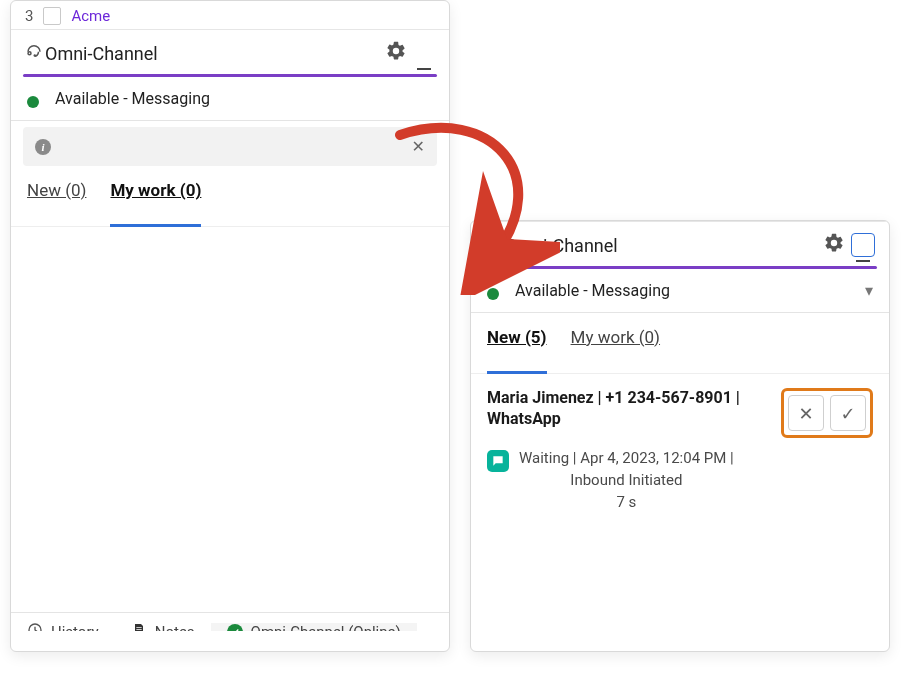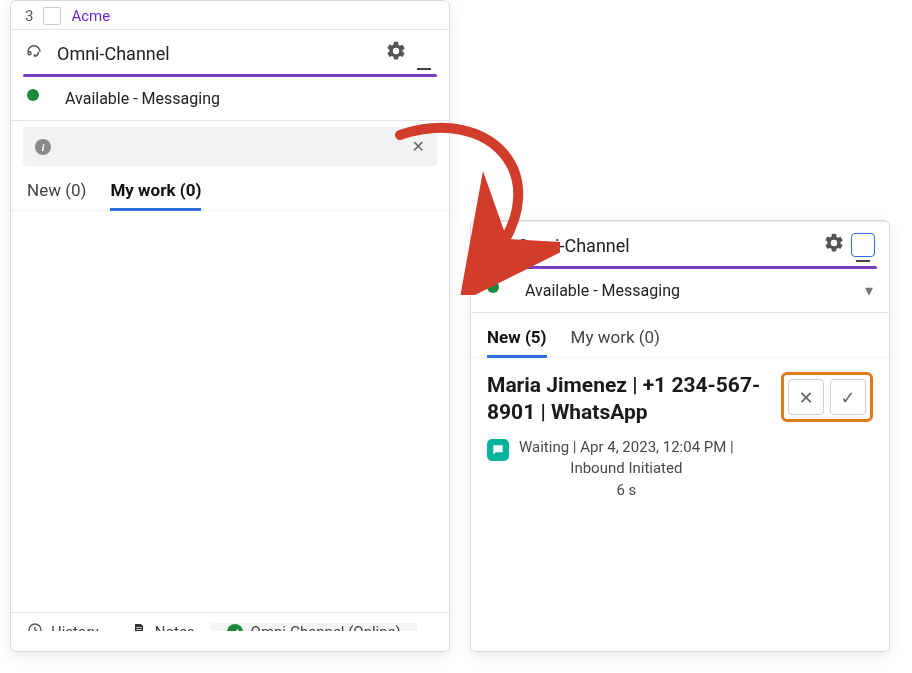--- a/index.html
+++ b/index.html
@@ -21,48 +21,48 @@
     border-radius:6px;
     box-shadow:0 4px 14px rgba(0,0,0,0.08);
     overflow:hidden;
   }
   .left-panel{left:10px;top:0;width:438px;height:650px;}
   .right-panel{left:470px;top:220px;width:418px;height:430px;}
   .tab-strip{display:flex;align-items:center;gap:10px;padding:6px 14px 4px 14px;color:#555;font-size:15px;}
   .tab-fav{width:16px;height:16px;border:1px solid #c9c9c9;border-radius:2px;}
   .tab-link{color:#6d28d9;}
   .header-bar{
-    display:flex;align-items:center;gap:14px;padding:10px 14px 8px 14px;
+    display:flex;align-items:center;gap:2px;padding:10px 14px 8px 14px;
     border-top:1px solid #e6e6e6;position:relative;
   }
   .header-title{font-size:18px;color:#222;}
   .header-actions{margin-left:auto;display:flex;align-items:center;gap:6px;color:#555;}
   .gear-icon svg{width:22px;height:22px;fill:#555;}
   .minimize-line{width:14px;height:2px;background:#444;display:block;margin-bottom:-6px;}
   .minimize-btn{display:flex;align-items:flex-end;height:22px;width:22px;justify-content:center;border-radius:4px;}
   .minimize-btn.boxed{border:1px solid #2f6fd8;}
   .purple-line{height:3px;background:#7a3ec5;margin:0 12px 0 12px;border-radius:2px;}
-  .status-row{display:flex;align-items:flex-start;gap:26px;padding:12px 16px;color:#222;font-size:16px;}
+  .status-row{display:flex;align-items:flex-end;gap:16px;padding:12px 16px;color:#222;font-size:16px;}
   .dot{width:12px;height:12px;border-radius:50%;background:#1b8a3d;}
   .status-caret{margin-left:auto;color:#777;}
   .notice{
     margin:6px 12px 0 12px;background:#f2f2f2;border-radius:4px;
     display:flex;align-items:center;gap:10px;padding:10px 12px;color:#555;font-size:15px;
   }
   .notice .x{margin-left:auto;color:#666;font-size:16px;cursor:pointer;}
   .tabs{display:flex;gap:24px;padding:14px 16px 0 16px;font-size:17px;color:#444;}
-  .tab{padding-bottom:8px;border-bottom:3px solid transparent;}
+  .tab{padding-bottom:24px;border-bottom:3px solid transparent;text-decoration:underline;}
   .tab.active{font-weight:700;color:#111;border-bottom-color:#2f6fd8;}
   .divider{height:1px;background:#e4e4e4;}
   .hairline{height:1px;background:#eee;margin-top:-1px;}
   .card{
     padding:14px 16px 10px 16px;position:relative;
   }
   .card-header{display:flex;justify-content:space-between;align-items:flex-start;gap:10px;}
-  .card-title{font-weight:700;font-size:21px;line-height:1.3;max-width:280px;}
+  .card-title{font-weight:700;font-size:16px;line-height:1.3;max-width:280px;}
   .actions{
     display:flex;gap:6px;border:3px solid #e07a1a;border-radius:6px;padding:4px;
   }
   .icon-btn{
     width:34px;height:34px;border:1px solid #cfcfcf;border-radius:4px;
     display:flex;align-items:center;justify-content:center;background:#fff;color:#666;
     font-size:18px;
   }
   .meta{display:flex;gap:10px;margin-top:10px;align-items:flex-start;}
   .msg-badge{width:22px;height:22px;border-radius:5px;background:#07b39b;display:flex;align-items:center;justify-content:center;flex-shrink:0;margin-top:2px;}
@@ -216,21 +216,21 @@
     </div>
     <div class="meta">
       <span class="msg-badge">
         <svg viewBox="0 0 24 24">
             <path d="M4 4h16v12H8l-4 4z"></path>
           </svg>
       </span>
       <div class="meta-text">
         <div>Waiting | Apr 4, 2023, 12:04 PM |</div>
         <div>Inbound Initiated</div>
-        <div>6 s</div>
+        <div>7 s</div>
       </div>
     </div>
   </div>
 </div>
 
 <div class="arrow">
   <svg viewBox="0 0 180 180">
     <defs>
       <marker id="ah" markerWidth="16" markerHeight="16" refX="6" refY="6" orient="auto">
         <path d="M0 0 L12 6 L0 12 L4 6 Z" fill="#d23c2a"></path>

